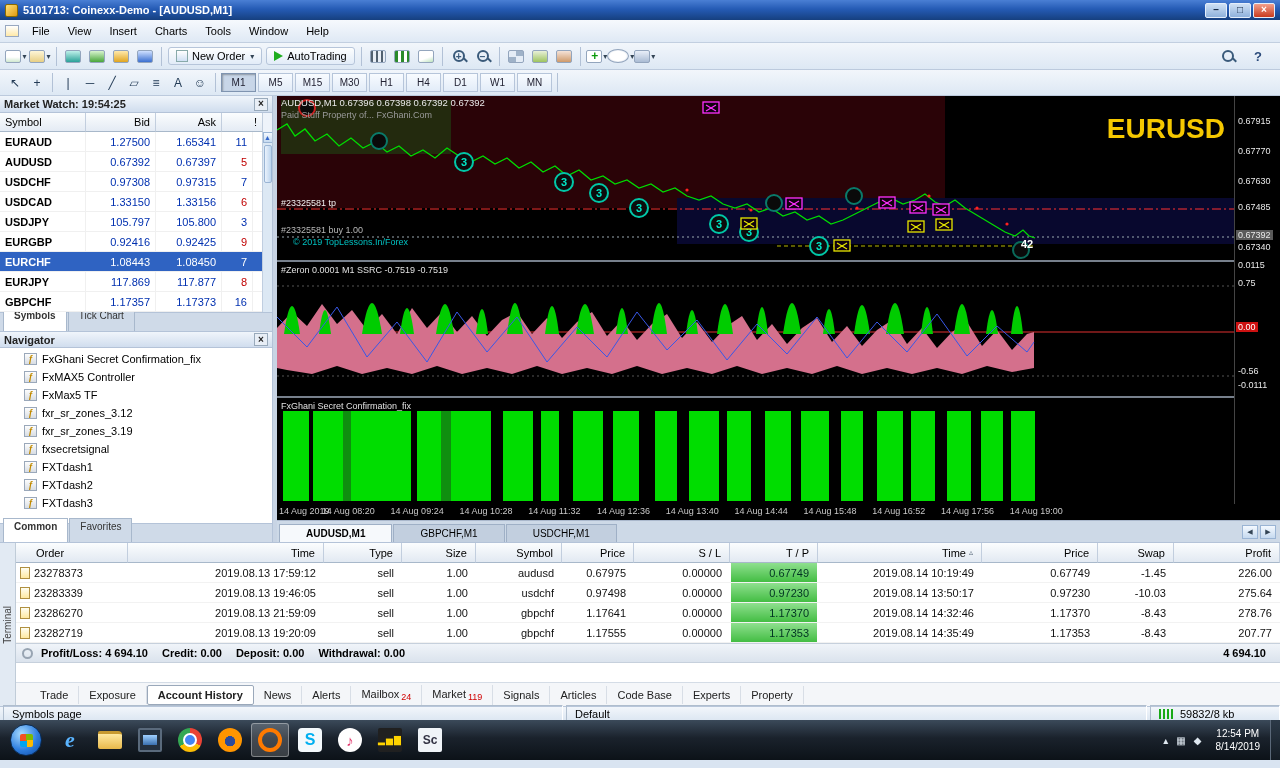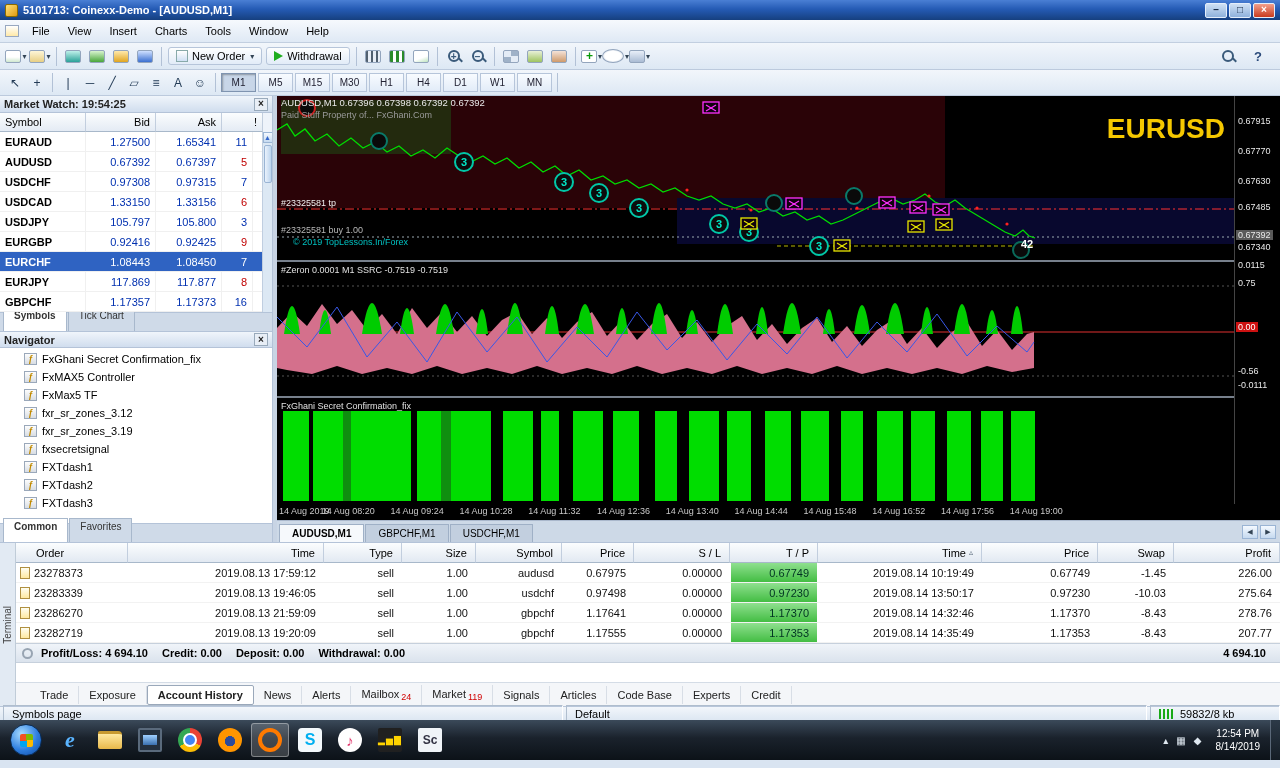--- a/index.html
+++ b/index.html
@@ -85,21 +85,21 @@
 .chart-panes{position:relative;height:408px;width:1003px}
 .pane-svg{display:block;background:#000}
 .pane-div{height:2px;background:#77808c;width:1003px}
 .price-scale{position:absolute;top:0;right:0;width:46px;height:408px;background:#000;border-left:1px solid #444;z-index:5}
 .ps-label{position:absolute;left:3px;color:#e8e8e8;font-size:9px;white-space:nowrap}
 .ps-label.cur{background:#5a5a5a;padding:0 2px;left:1px}
 .ps-label.zero{background:#cc1111;color:#fff;padding:0 2px;left:1px}
 .time-axis{position:relative;height:16px;background:#000;color:#c8c8c8;font-size:9px}
 .ta{position:absolute;top:2px;white-space:nowrap}
 .chart-tabs{height:22px;background:#cdd9e7;border-top:1px solid #aab8cc;display:flex;align-items:flex-end;padding-left:2px;gap:1px}
-.chart-tab{padding:3px 12px;background:#c2cfdf;border:1px solid #9fb0c6;border-bottom:none;font-size:10px}
+.chart-tab{padding:3px 26px;background:#c2cfdf;border:1px solid #9fb0c6;border-bottom:none;font-size:10px}
 .chart-tab.active{background:#f6f9fc;font-weight:bold}
 .tabnav{margin-left:auto;display:flex;gap:2px;padding:0 4px 3px}
 .tabnav span{width:16px;height:14px;background:linear-gradient(#f4f9ff,#c6daf0);border:1px solid #9ab4d4;display:flex;align-items:center;justify-content:center;font-size:7px;color:#345}
 
 
 .terminal{height:164px;flex:0 0 auto;background:#fff;display:flex;border-top:1px solid #b4c3d8}
 .term-side{width:16px;background:#e2eaf3;border-right:1px solid #c0ccd8;display:flex;align-items:center;justify-content:center}
 .term-side span{writing-mode:vertical-rl;transform:rotate(180deg);color:#444;font-size:10px}
 .term-main{flex:1;display:flex;flex-direction:column}
 .term-head{display:grid;grid-template-columns:112px 196px 78px 74px 86px 72px 96px 88px 164px 116px 76px 106px;height:20px}
@@ -203,21 +203,21 @@
         <span class="g term"></span>
       </span>
     <span class="tbsep"></span>
     <span class="tbtn">
       <span class="ordericon"></span>
       <span>New Order</span>
       <span class="caret">▾</span>
     </span>
     <span class="tbtn">
       <span class="playtri"></span>
-      <span>Withdrawal</span>
+      <span>AutoTrading</span>
     </span>
     <span class="tbsep"></span>
     <span class="tbi">
         <span class="g bars"></span>
       </span>
     <span class="tbi">
         <span class="g candles"></span>
       </span>
     <span class="tbi">
         <span class="g lchart"></span>
@@ -681,21 +681,21 @@
           <span class="term-tab">Exposure</span>
           <span class="term-tab active">Account History</span>
           <span class="term-tab">News</span>
           <span class="term-tab">Alerts</span>
           <span class="term-tab">Mailbox<span class="badge">24</span></span>
           <span class="term-tab">Market<span class="badge">119</span></span>
           <span class="term-tab">Signals</span>
           <span class="term-tab">Articles</span>
           <span class="term-tab">Code Base</span>
           <span class="term-tab">Experts</span>
-          <span class="term-tab">Credit</span>
+          <span class="term-tab">Property</span>
         </div>
     </div>
   </div>
 
   <div class="statusbar">
     <span class="sb-cell sb-left">Symbols page</span>
     <span class="sb-cell sb-mid">Default</span>
     <span class="sb-cell sb-right">
       <span class="sig"></span>
       <span>59832/8 kb</span>

